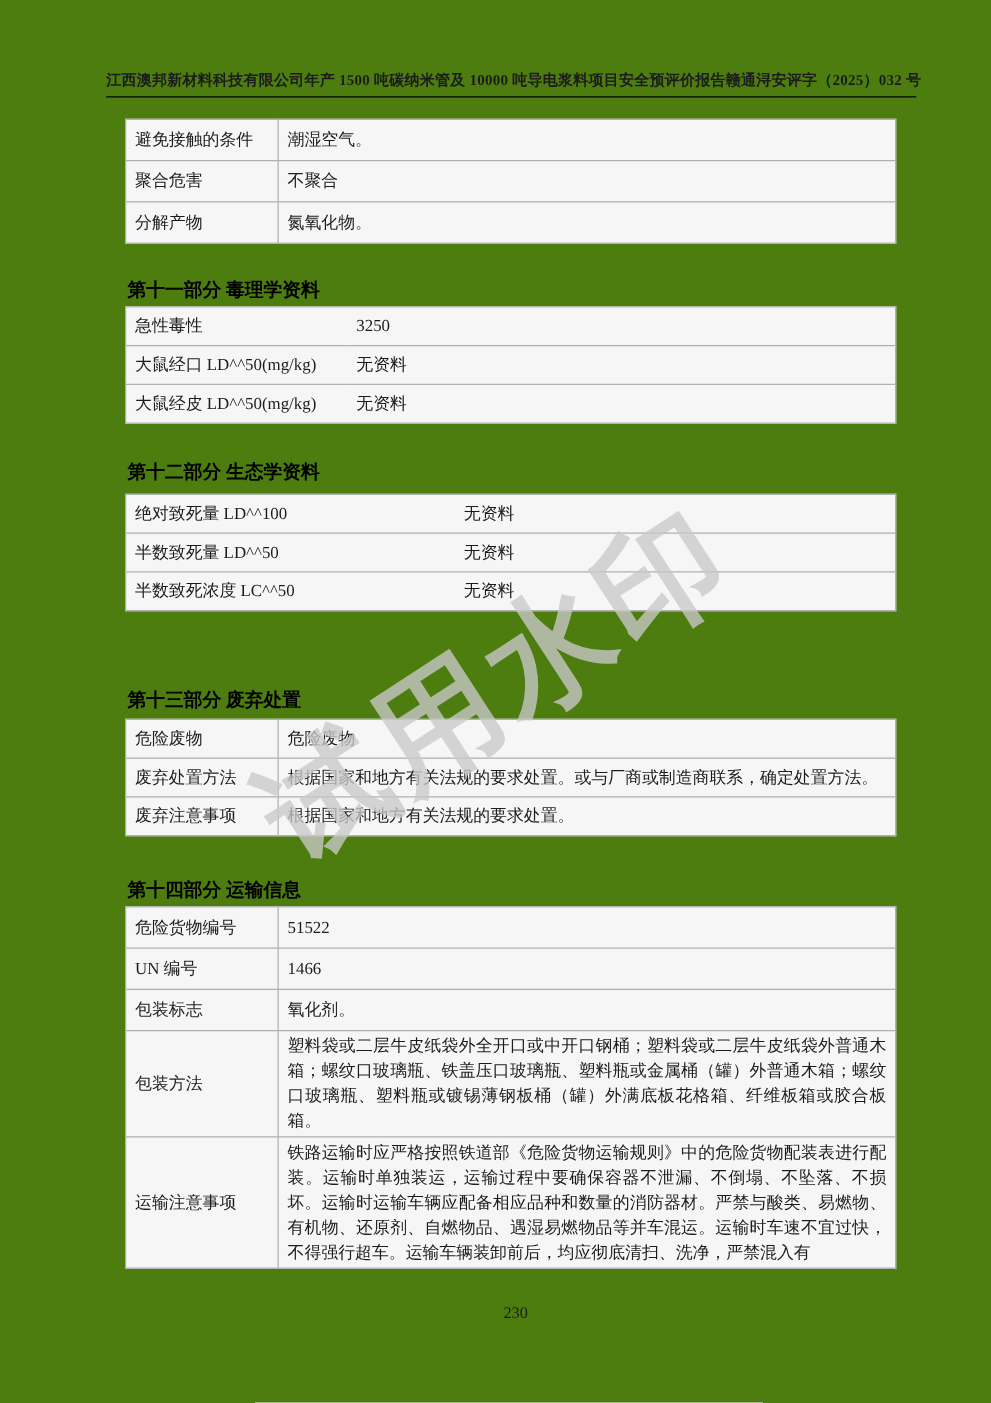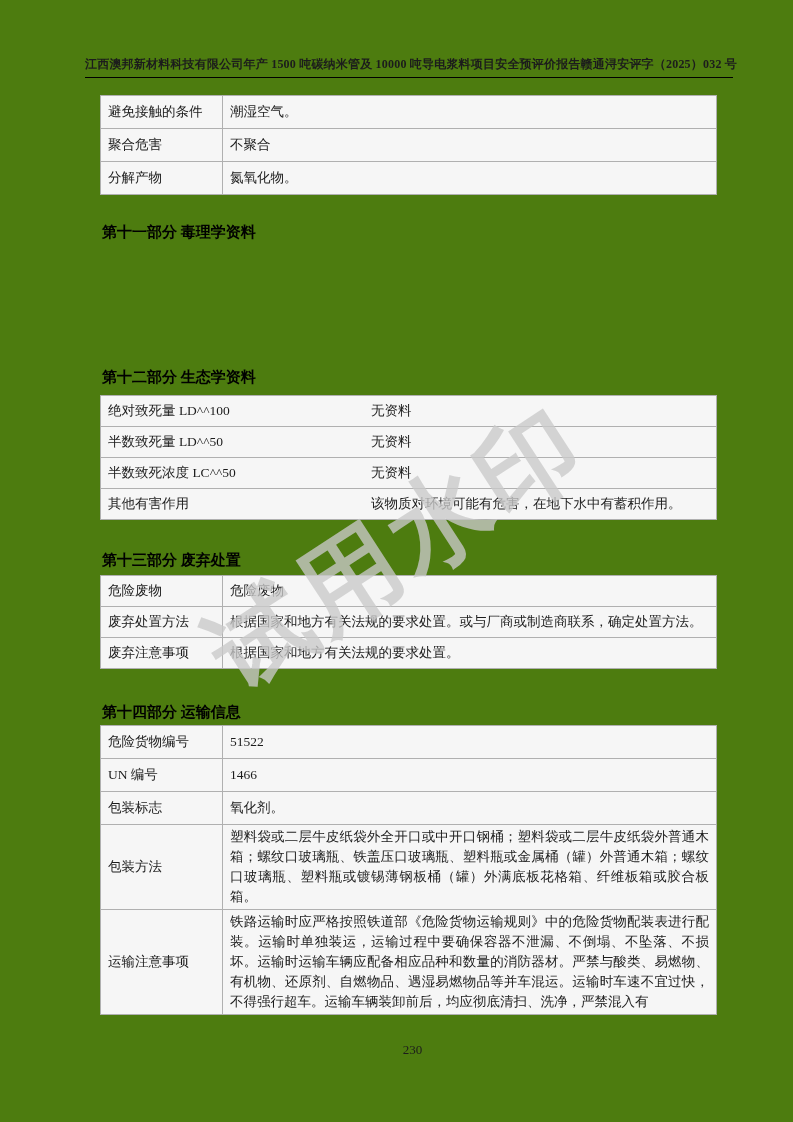--- a/index.html
+++ b/index.html
@@ -80,39 +80,51 @@
       <td class="val">不聚合</td>
     </tr>
     <tr class="r32">
       <td class="lbl">分解产物</td>
       <td class="val">氮氧化物。</td>
     </tr>
   </tbody>
     </table>
 
   <div class="sec-title" style="top:223px;">第十一部分 毒理学资料</div>
+  <table class="doc-table nodiv t2" style="top:245px;">
+    <tbody>
+        <tr class="r31">
+      <td class="lbl">急性毒性</td>
+      <td class="val">3250</td>
+    </tr>
+    <tr class="r31">
+      <td class="lbl">大鼠经口 LD^^50(mg/kg)</td>
+      <td class="val">无资料</td>
+    </tr>
+    <tr class="r31">
+      <td class="lbl">大鼠经皮 LD^^50(mg/kg)</td>
+      <td class="val">无资料</td>
+    </tr>
+  </tbody>
+    </table>
 
   <div class="sec-title" style="top:368px;">第十二部分 生态学资料</div>
   <table class="doc-table nodiv t3" style="top:395px;">
     <tbody>
         <tr class="r31">
       <td class="lbl">绝对致死量 LD^^100</td>
       <td class="val">无资料</td>
     </tr>
     <tr class="r31">
       <td class="lbl">半数致死量 LD^^50</td>
       <td class="val">无资料</td>
     </tr>
     <tr class="r31">
       <td class="lbl">半数致死浓度 LC^^50</td>
       <td class="val">无资料</td>
-    </tr>
-    <tr class="r31">
-      <td class="lbl">其他有害作用</td>
-      <td class="val">该物质对环境可能有危害，在地下水中有蓄积作用。</td>
     </tr>
   </tbody>
     </table>
 
   <div class="sec-title" style="top:551px;">第十三部分 废弃处置</div>
   <table class="doc-table" style="top:575px;">
     <tbody>
         <tr class="r31">
       <td class="lbl">危险废物</td>
       <td class="val">危险废物</td>

